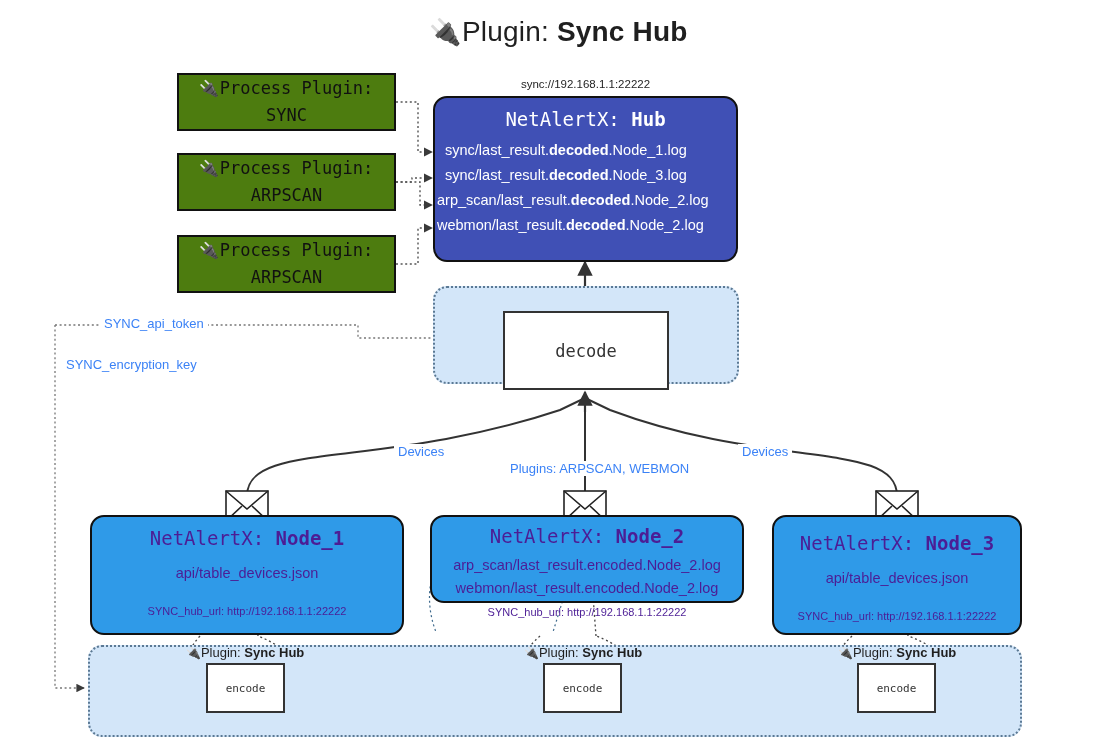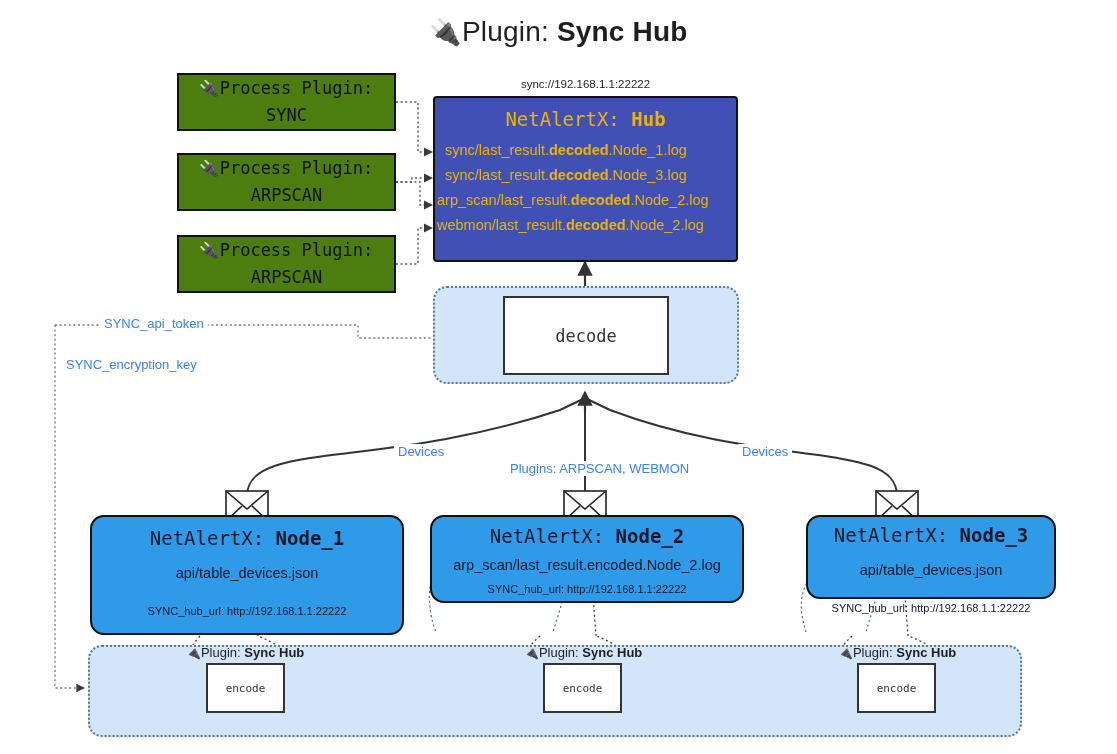--- a/index.html
+++ b/index.html
@@ -10,23 +10,23 @@
 
   
   #title{position:absolute;left:0;top:16px;width:1117px;text-align:center;
          font-size:28px;letter-spacing:.2px;white-space:nowrap;}
   #title .plug{font-size:26px;filter:grayscale(1) contrast(1.25);}
   #title .lbl{font-weight:400;}
   #title .val{font-weight:700;}
 
   
   .node-box{position:absolute;box-sizing:border-box;border-radius:14px;
-            border:2.5px solid #111;background:#2f9ae8;color:#0f172a;}
-  .hub-box{position:absolute;box-sizing:border-box;border-radius:4px;
-           border:2.5px solid #111;background:#4050b5;color:#eab308;}
+            border:2.5px solid #111;background:#2f9ae8;color:#4c1d95;}
+  .hub-box{position:absolute;box-sizing:border-box;border-radius:14px;
+           border:2.5px solid #111;background:#4050b5;color:#ffffff;}
   .plugin-box{position:absolute;box-sizing:border-box;border:2.5px solid #111;
               background:#4d7c0f;color:#111;text-align:center;
               font-family:"DejaVu Sans Mono","Liberation Mono",monospace;
               font-size:17px;line-height:1.55;display:flex;
               flex-direction:column;justify-content:center;}
   .plugin-box .row1{white-space:nowrap;}
   .plugin-box .plug{filter:grayscale(1) contrast(1.3);font-size:16px;}
 
   .title-line{font-family:"DejaVu Sans Mono","Liberation Mono",monospace;
               font-size:19px;text-align:center;white-space:nowrap;}
@@ -157,21 +157,21 @@
     </div>
     <div class="log-line" style="margin-left:-8px;">
       <span>arp_scan/last_result.</span><b>decoded</b><span>.Node_2.log</span>
     </div>
     <div class="log-line" style="margin-left:-8px;">
       <span>webmon/last_result.</span><b>decoded</b><span>.Node_2.log</span>
     </div>
   </div>
 
   <div class="dash-container" style="left:433px;top:286px;width:306px;height:98px;"></div>
-  <div class="white-box" style="left:503px;top:296px;width:166px;height:79px;font-size:17px;">
+  <div class="white-box" style="left:503px;top:311px;width:166px;height:79px;font-size:17px;">
     <span>decode</span>
   </div>
 
   <div class="edge-label" style="left:100px;top:316px;">SYNC_api_token</div>
   <div class="edge-label" style="left:62px;top:357px;">SYNC_encryption_key</div>
 
   <div class="edge-label" style="left:394px;top:444px;">Devices</div>
   <div class="edge-label" style="left:738px;top:444px;">Devices</div>
   <div class="edge-label" style="left:506px;top:461px;">Plugins: ARPSCAN, WEBMON</div>
 
@@ -203,24 +203,25 @@
     <div class="centered-line" style="margin-top:16px;">api/table_devices.json</div>
     <div class="small-note" style="margin-top:24px;">SYNC_hub_url: http://192.168.1.1:22222</div>
   </div>
 
   <div class="node-box" style="left:430px;top:515px;width:314px;height:88px;padding-top:8px;">
     <div class="title-line">
       <span>NetAlertX:</span>
       <span class="bold">Node_2</span>
     </div>
     <div class="centered-line" style="margin-top:10px;">arp_scan/last_result.encoded.Node_2.log</div>
+    <div class="centered-line" style="margin-top:7px;">webmon/last_result.encoded.Node_2.log</div>
     <div class="small-note" style="margin-top:10px;">SYNC_hub_url: http://192.168.1.1:22222</div>
   </div>
 
-  <div class="node-box" style="left:772px;top:515px;width:250px;height:84px;padding-top:7px;margin-left:34px;">
+  <div class="node-box" style="left:772px;top:515px;width:250px;height:120px;padding-top:15px;">
     <div class="title-line">
       <span>NetAlertX:</span>
       <span class="bold">Node_3</span>
     </div>
     <div class="centered-line" style="margin-top:16px;">api/table_devices.json</div>
     <div class="small-note" style="margin-top:24px;">SYNC_hub_url: http://192.168.1.1:22222</div>
   </div>
 
   <div class="dash-container" style="left:88px;top:645px;width:934px;height:92px;"></div>
 

